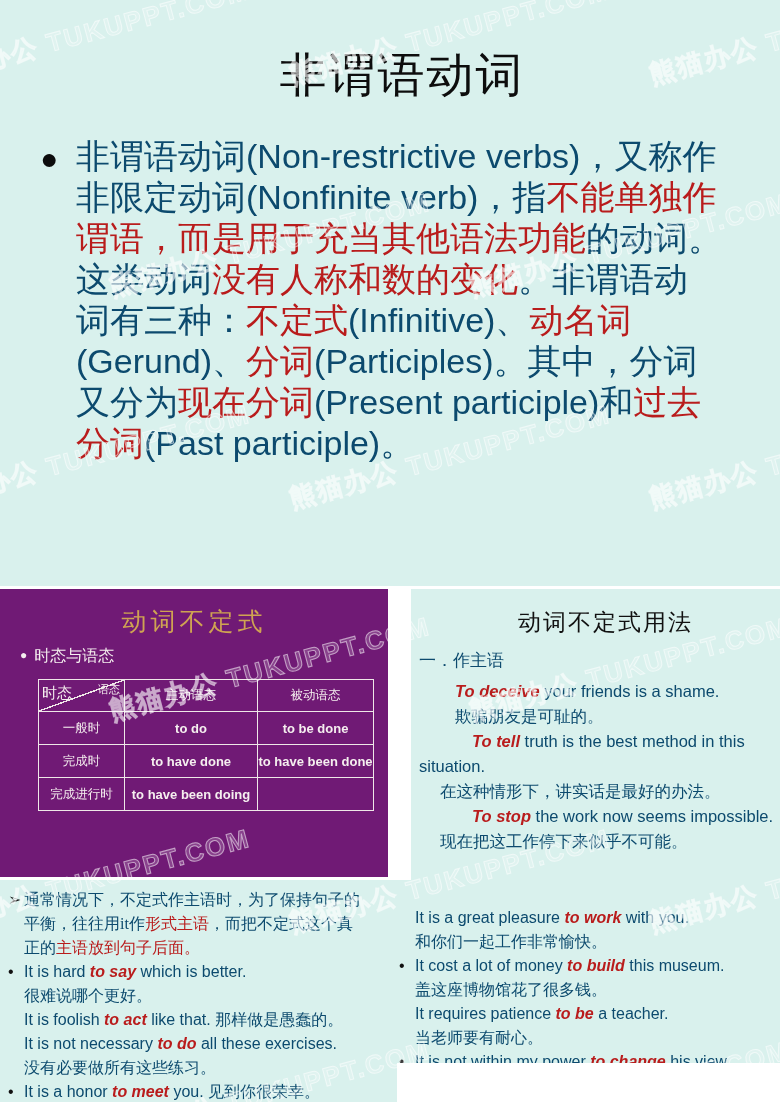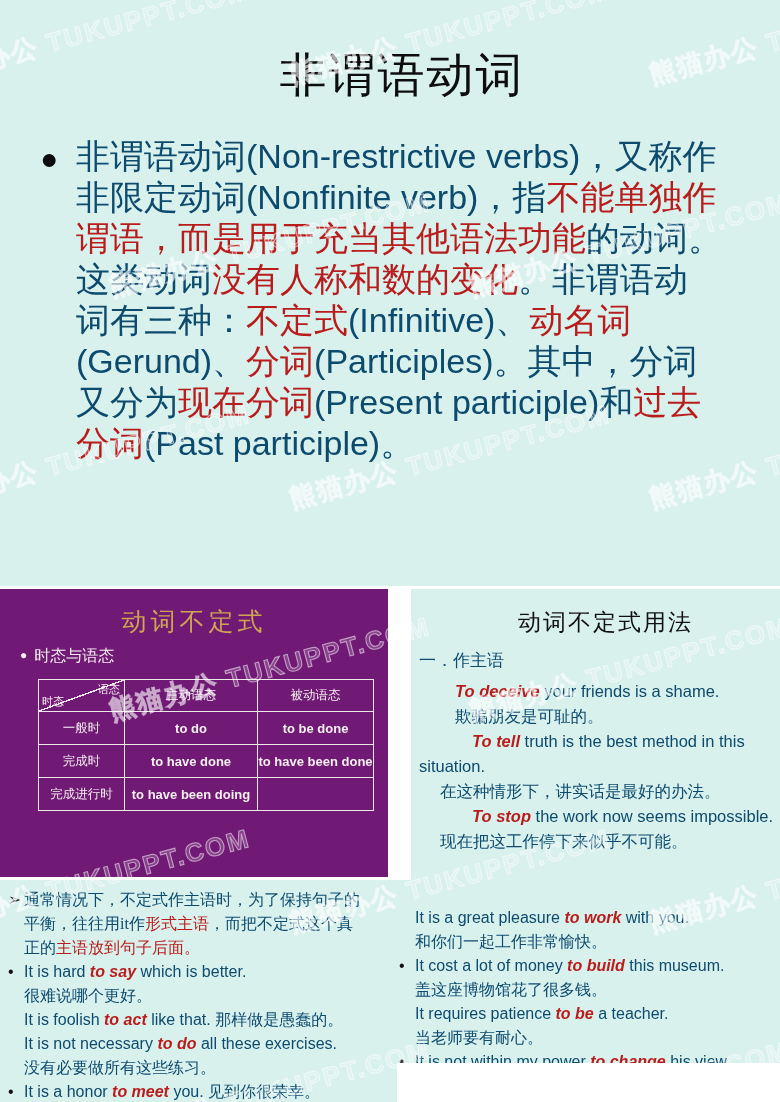--- a/index.html
+++ b/index.html
@@ -30,21 +30,21 @@
   .trow{display:flex;height:32px;border-top:1px solid #efe8e8;}
   .trow.hdr{height:31px;border-top:none;}
   .tc{display:flex;align-items:center;justify-content:center;
       font-family:"Liberation Serif","DejaVu Serif",serif;font-size:12.5px;}
   .tc1{width:85px;} .tc2{width:132px;border-left:1px solid #efe8e8;}
   .tc3{flex:1;border-left:1px solid #efe8e8;}
   .tval{font-family:"Liberation Sans","DejaVu Sans",sans-serif;font-size:13px;font-weight:600;}
   .corner{position:relative;display:block;
      background:linear-gradient(to bottom right,transparent calc(50% - 0.7px),#efe8e8 calc(50% - 0.7px),#efe8e8 calc(50% + 0.7px),transparent calc(50% + 0.7px));}
   .corner .cr-tr{position:absolute;right:4px;top:2px;font-size:11px;}
-  .corner .cr-bl{position:absolute;left:3px;bottom:2px;font-size:11px;margin-top:24px;}
+  .corner .cr-bl{position:absolute;left:3px;bottom:8px;font-size:15px;margin-top:24px;}
   
   .slide-usage{left:411px;top:589px;width:389px;height:328px;}
   .usage-title{position:absolute;left:0;top:18px;width:100%;margin:0;text-align:center;
                font-size:23px;font-weight:500;letter-spacing:2px;color:#111;
                font-family:"Liberation Serif","DejaVu Serif",serif;}
   .usage-section{position:absolute;left:8px;top:60px;font-size:17px;
                  font-family:"Liberation Serif","DejaVu Serif",serif;}
   .usage-lines{position:absolute;left:0;top:90px;width:100%;}
   .usage-lines .line{height:25px;line-height:25px;font-size:16.5px;white-space:nowrap;}
   .usage-lines .ind0{padding-left:8px;} .usage-lines .ind1{padding-left:29px;}

